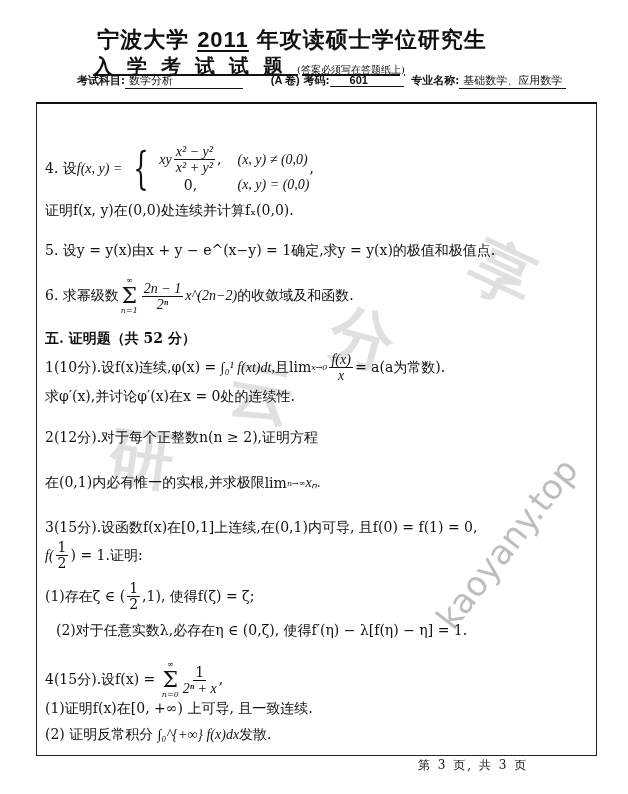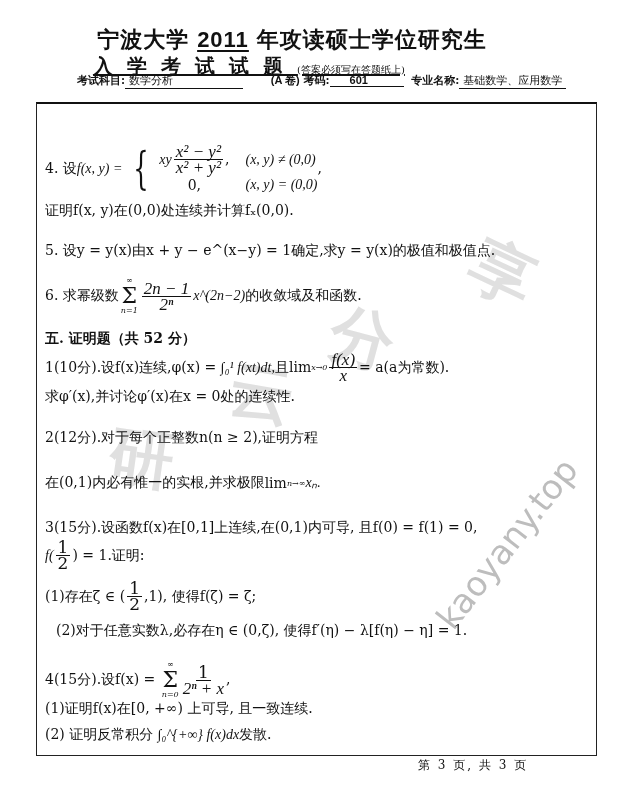--- a/index.html
+++ b/index.html
@@ -10,21 +10,21 @@
   .title1 .year { font-family:"Liberation Sans",sans-serif; font-weight:bold; text-decoration:underline; text-underline-offset:3px; padding:0 8px; }
   .title2 { left:0; width:498px; top:53px; text-align:center; font-size:20px; font-weight:bold; letter-spacing:14px;text-decoration:underline; }
   .title2 .note { font-size:10px; letter-spacing:0; font-weight:normal; }
   .meta { left:77px; top:73px; font-size:11px; font-weight:bold; }
   .meta .ul { display:inline-block; border-bottom:1.5px solid #111; padding:0 4px; font-weight:normal; }
   .meta .code { font-family:"Liberation Sans",sans-serif; font-weight:bold;padding-left:20px; }
   .box { position:absolute; left:36px; top:102px; width:559px; height:651px;
          border:1.5px solid #222; border-top:2px solid #111; }
   .q { position:absolute; font-size:14px; white-space:nowrap; }
   i.m { font-style:italic; font-family:"Liberation Serif",serif; }
-  .frac { display:inline-flex; flex-direction:column; align-items:center; vertical-align:middle; font-size:17px; line-height:15px; margin:0 2px; }
+  .frac { display:inline-flex; flex-direction:column; align-items:center; vertical-align:middle; font-size:14px; line-height:15px; margin:0 2px; }
   .frac .num { border-bottom:1px solid #111; padding:0 2px; }
   .sum { display:inline-flex; flex-direction:column; align-items:center; vertical-align:middle; line-height:10px; margin:0 2px; }
   .sum .big { font-size:22px; line-height:20px; }
   .sum .lim { font-size:8px; font-style:italic; }
   .brace { display:inline-block; font-size:44px; line-height:44px; transform:scaleX(0.55); vertical-align:middle; font-weight:100; }
   .pw { display:inline-grid; grid-template-columns:auto auto; column-gap:16px; vertical-align:middle; row-gap:2px; }
   .limw { display:inline-flex; flex-direction:row; align-items:center; vertical-align:middle; line-height:11px; }
   .limw .lw { font-size:8px; font-style:italic; }
   .wm { position:absolute; color:#d6d6d6; pointer-events:none; }
   .wm-cal { font-family:"DejaVu Serif",serif; font-size:64px; font-weight:bold; opacity:0.75; }

